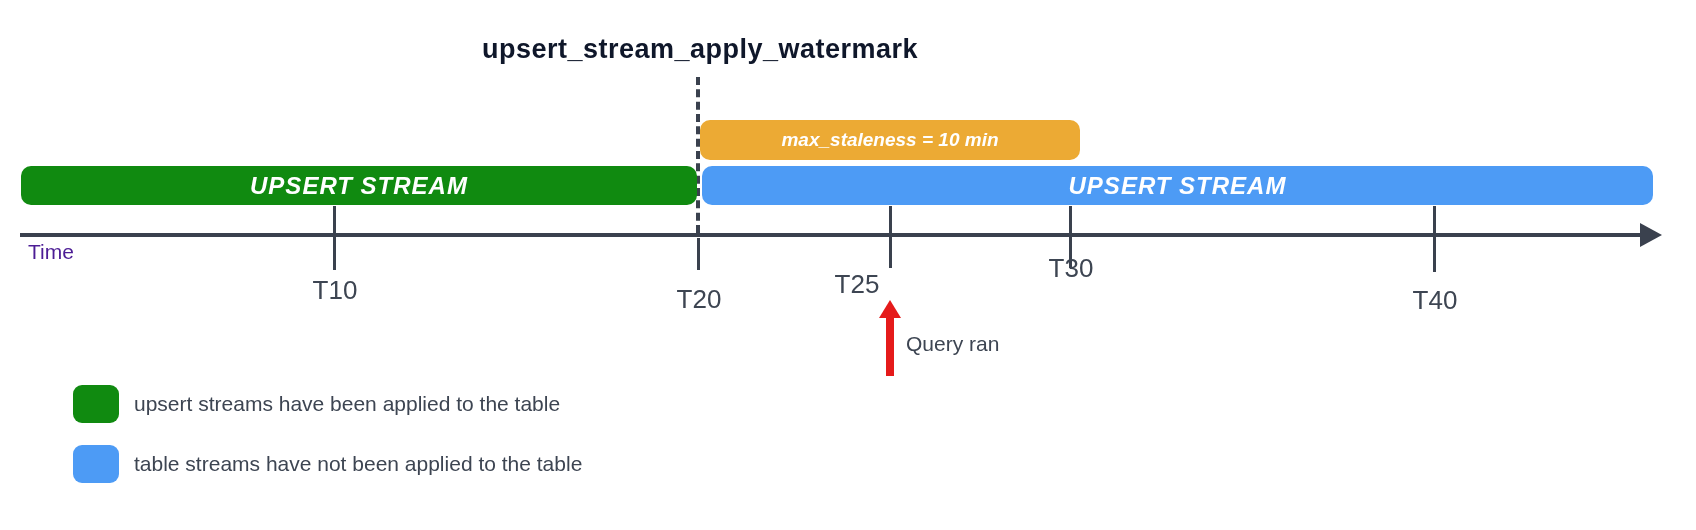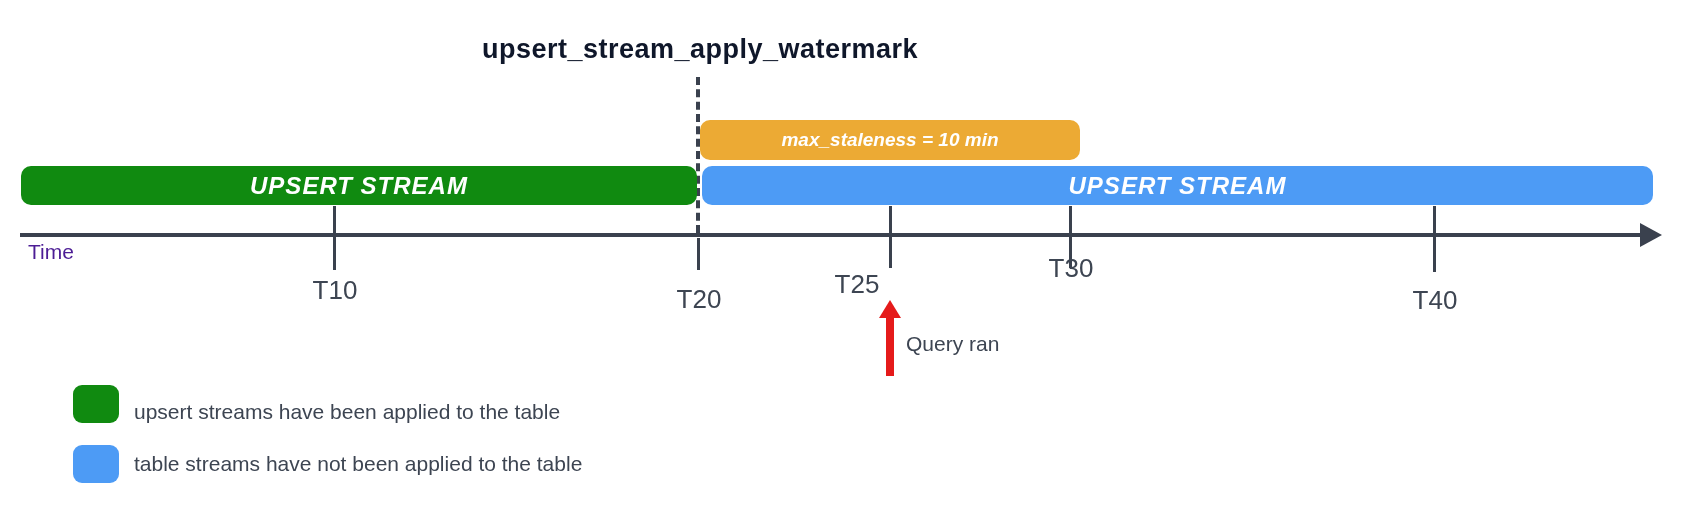--- a/index.html
+++ b/index.html
@@ -43,21 +43,21 @@
   .query-arrow-head{
     position:absolute;left:879px;top:300px;width:0;height:0;
     border-left:11px solid transparent;border-right:11px solid transparent;border-bottom:18px solid #e51a1a;
   }
   .query-arrow-shaft{position:absolute;left:886px;top:316px;width:8px;height:60px;background:#e51a1a;}
   .query-label{position:absolute;left:906px;top:332px;font-size:21px;color:#3d4552;white-space:nowrap;text-align:center;}
   .legend-swatch{position:absolute;left:73px;width:46px;height:38px;border-radius:9px;}
   .legend-swatch-applied{top:385px;background:#108a10;}
   .legend-swatch-unapplied{top:445px;background:#4d9bf5;}
   .legend-label{position:absolute;left:134px;font-size:21px;color:#3d4552;white-space:nowrap;}
-  .legend-label-applied{top:392px;margin-top:8px;}
+  .legend-label-applied{top:392px;}
   .legend-label-unapplied{top:452px;}
 </style>
 </head>
 <body>
 
 <div class="canvas">
 
   <div class="title">upsert_stream_apply_watermark</div>
 
   <div class="dotted-line"></div>

